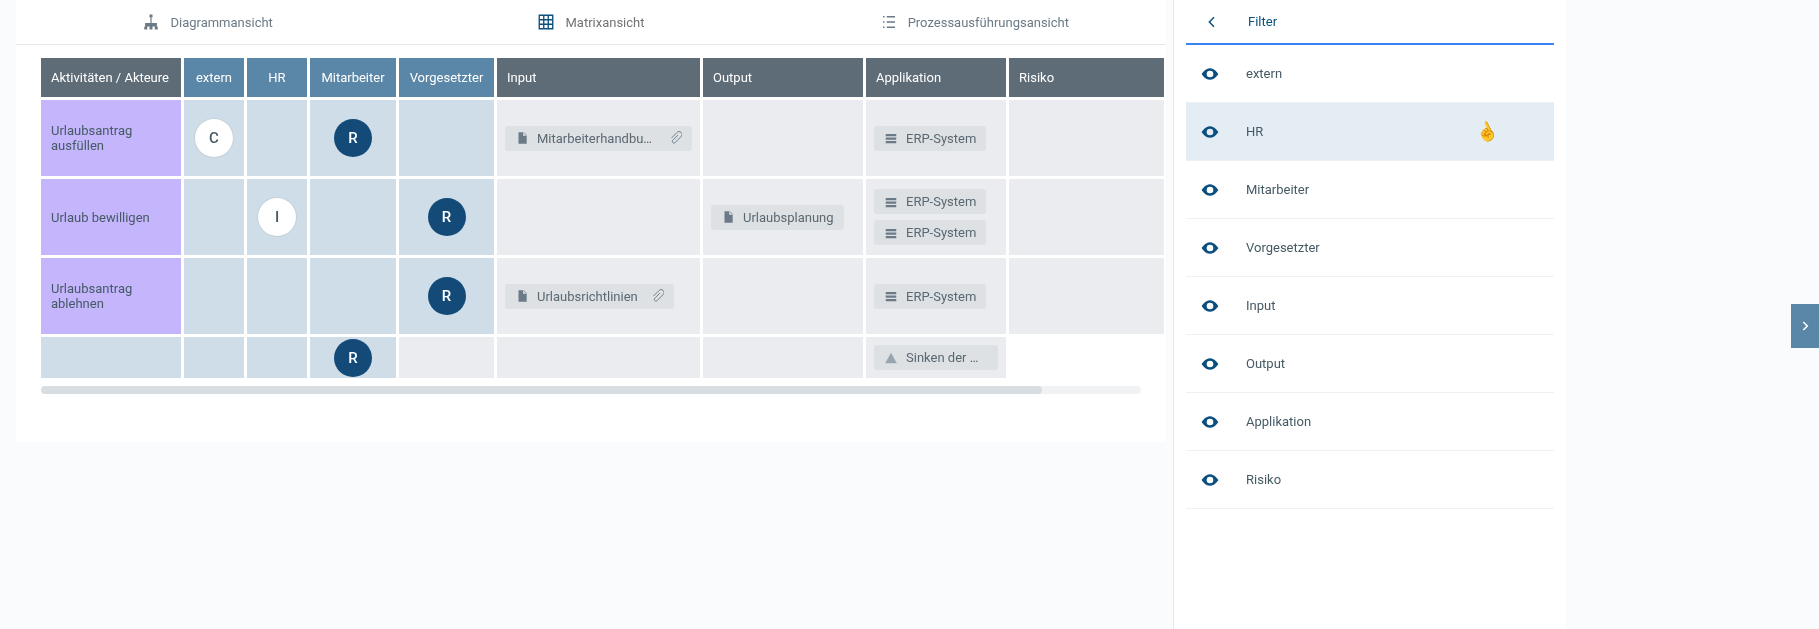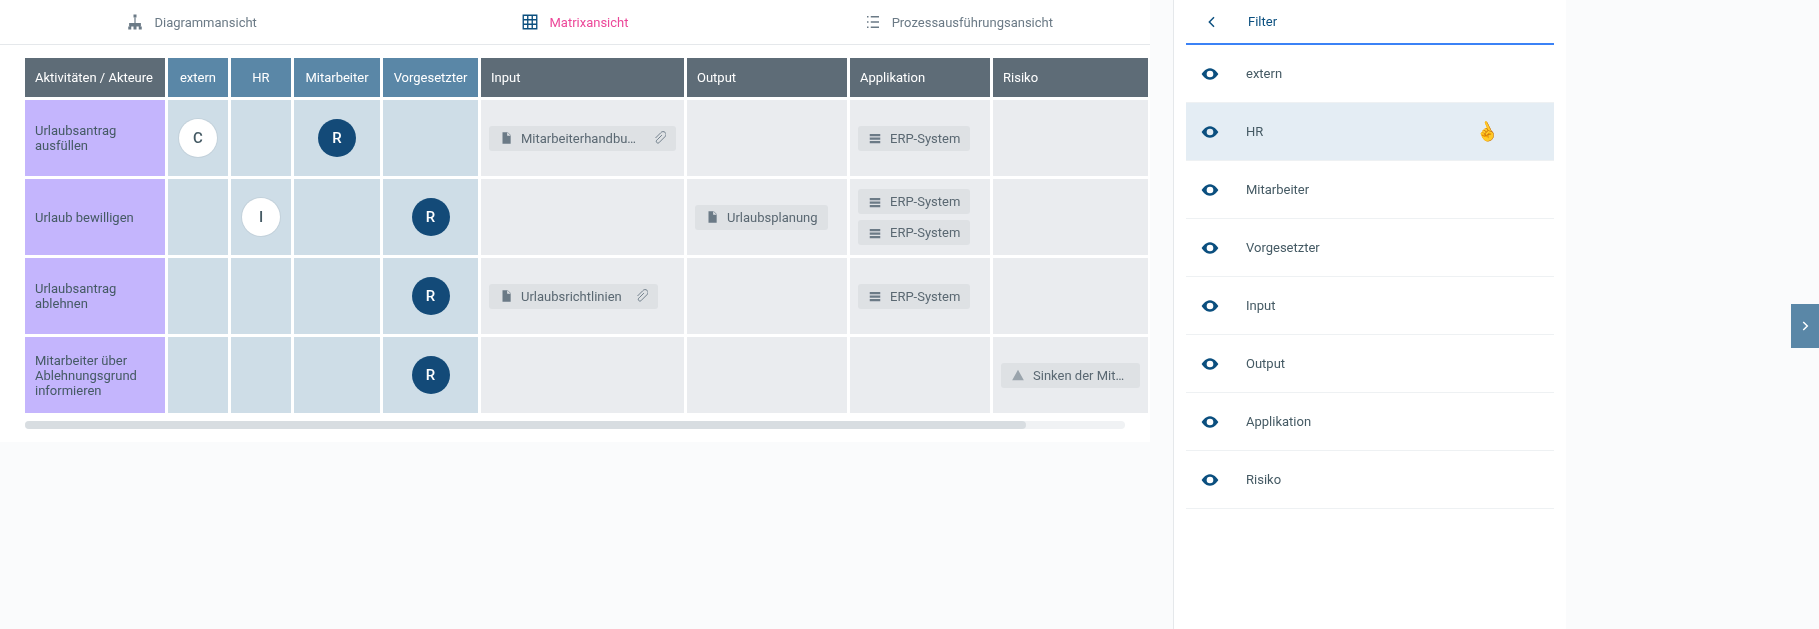--- a/index.html
+++ b/index.html
@@ -1,22 +1,22 @@
 <!DOCTYPE html>
 <html><head>
 <meta charset="utf-8">
 <style>
 * { box-sizing: border-box; margin: 0; padding: 0; }
 body { font-family: "Segoe UI", Roboto, Arial, sans-serif; font-size: 13px; color: #455A64; background: #FAFBFC; width: 1819px; height: 629px; overflow: hidden; position: relative; }
 
-.main-area { position: absolute; left: 0; top: 0; width: 1150px; height: 442px; background: #fff; }
+.main-area { position: absolute; left: 16px; top: 0; width: 1150px; height: 442px; background: #fff; }
 .tabs { display: flex; height: 45px; border-bottom: 1px solid #E5E8EB; }
 .tab { flex: 1; display: flex; align-items: center; justify-content: center; gap: 10px; color: #6B7A86; cursor: pointer; position: relative; }
 .tab svg { width: 18px; height: 18px; fill: #6B7A86; }
-.tab.active { color: #ec4899; }
+.tab.active { color: #737373; }
 .tab.active svg { fill: #0B4F7F; }
 .tab.active::after { content: ""; position: absolute; bottom: -1px; left: 195px; right: 195px; height: 2px; background: #0B4F7F; }
 
 .matrix-wrap { padding: 13px 25px 0 25px; }
 .matrix { display: grid; grid-template-columns: 140px 60px 60px 86px 95px 203px 160px 140px 155px; gap: 3px; }
 .hdr { background: #5E6C77; color: #fff; padding: 12px 10px; font-size: 13px; display: flex; align-items: center; }
 .hdr.actor { background: #5A87A7; justify-content: center; text-align: center; }
 .act-cell { background: #c4b5fd; padding: 14px 10px; display: flex; align-items: center; color: #455A64; min-height: 76px; }
 .actor-cell { background: #CEDDE7; display: flex; align-items: center; justify-content: center; }
 .data-cell { background: #EAECEF; display: flex; flex-direction: column; align-items: flex-start; justify-content: center; gap: 6px; padding: 8px; }
@@ -168,21 +168,20 @@
         <div class="data-cell empty"></div>
         <div class="data-cell">
           <div class="tag">
             <svg viewBox="0 0 24 24">
               <path d="M3 5h18v4H3zM3 11h18v4H3zM3 17h18v4H3z" fill="#6B7A86"></path>
             </svg>
             <span class="lbl">ERP-System</span>
           </div>
         </div>
         <div class="data-cell empty"></div>
-        <div class="act-cell">Mitarbeiter über Ablehnungsgrund informieren</div>
         <div class="actor-cell"></div>
         <div class="actor-cell"></div>
         <div class="actor-cell"></div>
         <div class="actor-cell">
           <div class="chip-circle chip-dark">R</div>
         </div>
         <div class="data-cell empty"></div>
         <div class="data-cell empty"></div>
         <div class="data-cell empty"></div>
         <div class="data-cell">

